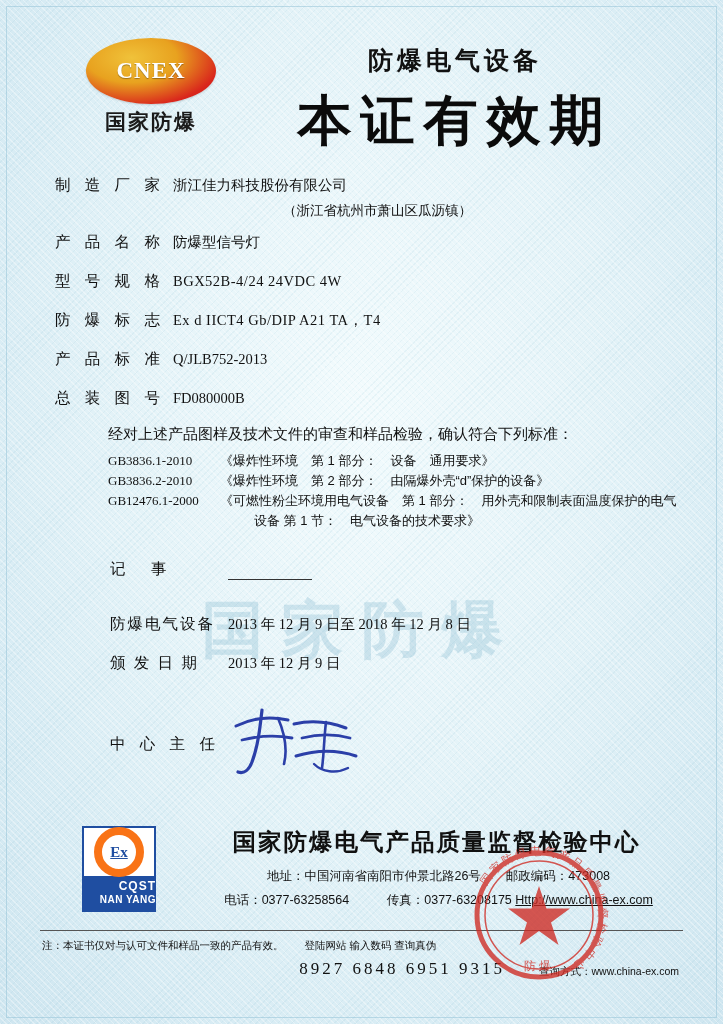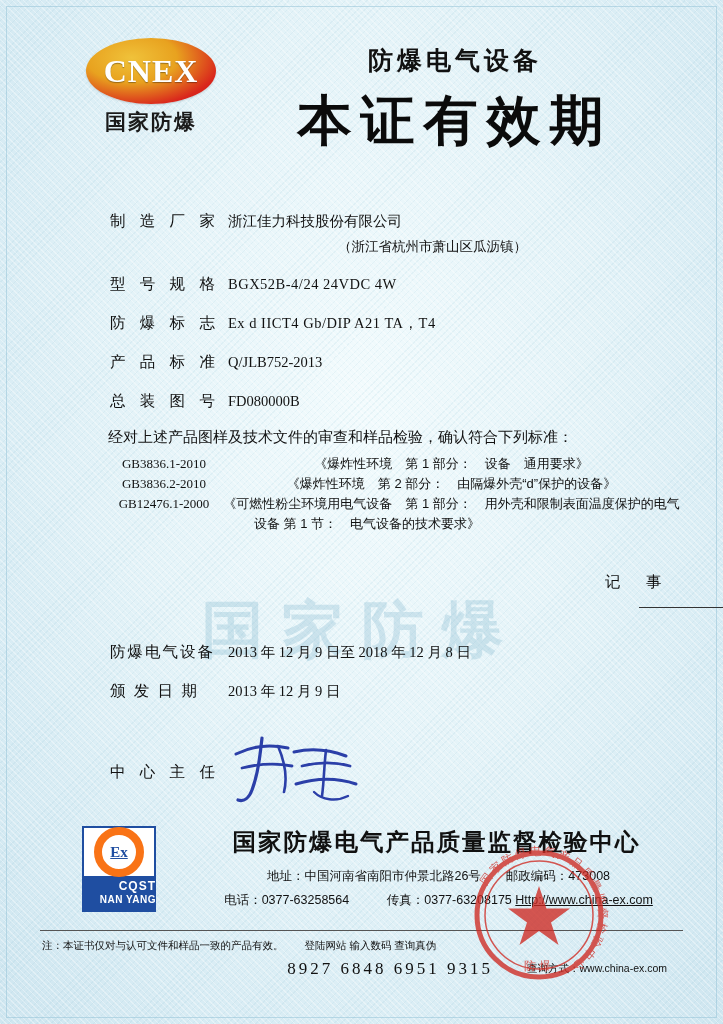--- a/index.html
+++ b/index.html
@@ -55,21 +55,21 @@
     border-radius: 50%;
     background: radial-gradient(ellipse at 35% 30%, #f0c23a 0%, #e8a21f 38%, #d9261c 75%, #c21410 100%);
     display: flex;
     align-items: center;
     justify-content: center;
     box-shadow: 0 1px 2px rgba(0,0,0,0.15);
   }
   .logo-oval span {
     color: #ffffff;
     font-weight: bold;
-    font-size: 32px;
+    font-size: 23px;
     letter-spacing: 1px;
     font-family: "Liberation Serif", serif;
     text-shadow: 0 1px 1px rgba(0,0,0,0.35);
   }
   .logo-sub {
     margin-top: 4px;
     font-size: 21px;
     font-weight: bold;
     color: #1a1a1a;
     letter-spacing: 2px;
@@ -101,22 +101,21 @@
     right: 0;
     top: 178px;
     text-align: center;
     font-size: 15px;
     color: #111;
     letter-spacing: 1px;
   }
 
   
   .fields {
-    margin-top: 36px;
-    padding-left: 110px;
+    padding-left: 55px;
   }
   .row {
     display: flex;
     align-items: baseline;
     margin-bottom: 14px;
   }
   .row .label {
     width: 118px;
     flex: none;
     font-size: 15.5px;
@@ -146,42 +145,40 @@
   .standards-head {
     font-size: 15px;
     color: #111;
     margin-bottom: 7px;
   }
   .std-row {
     display: flex;
     font-size: 13px;
     color: #111;
     line-height: 20px;
-    text-align: center;
   }
   .std-code {
     width: 112px;
     flex: none;
     font-family: "Liberation Serif", serif;
   }
   .std-text { flex: 1; }
   .std-cont {
     padding-left: 146px;
     font-size: 13px;
     line-height: 20px;
     color: #111;
   }
 
   
   .notes-row {
-    margin-top: 38px;
+    margin-top: 28px;
     padding-left: 110px;
     display: flex;
     align-items: flex-end;
-    flex-direction: column;
   }
   .notes-row .label {
     width: 118px;
     flex: none;
     font-size: 15.5px;
     letter-spacing: 5px;
     color: #111;
   }
   .notes-line {
     width: 84px;
@@ -307,22 +304,22 @@
   .note-line {
     margin-top: 8px;
     padding-left: 42px;
     font-size: 10.5px;
     color: #111;
   }
   .bottom-row {
     margin-top: 6px;
     display: flex;
     justify-content: flex-end;
-    align-items: center;
-    padding-right: 56px;
+    align-items: flex-end;
+    padding-right: 44px;
     margin-left: 12px;
   }
   .serial {
     font-size: 17px;
     letter-spacing: 3px;
     color: #111;
     font-family: "Liberation Serif", serif;
     margin-right: 34px;
   }
   .query {
@@ -365,20 +362,24 @@
     </div>
 
     <div class="fields">
 
       <div class="row">
         <div class="label">制 造 厂 家</div>
         <div class="value">浙江佳力科技股份有限公司</div>
       </div>
       <div class="sub-line">（浙江省杭州市萧山区瓜沥镇）</div>
 
+      <div class="row">
+        <div class="label">产 品 名 称</div>
+        <div class="value">防爆型信号灯</div>
+      </div>
 
       <div class="row" style="margin-top:18px">
         <div class="label">型 号 规 格</div>
         <div class="value spaced">BGX52B-4/24        24VDC     4W</div>
       </div>
 
       <div class="row" style="margin-top:18px">
         <div class="label">防 爆 标 志</div>
         <div class="value spaced">Ex d IICT4 Gb/DIP    A21   TA，T4</div>
       </div>

